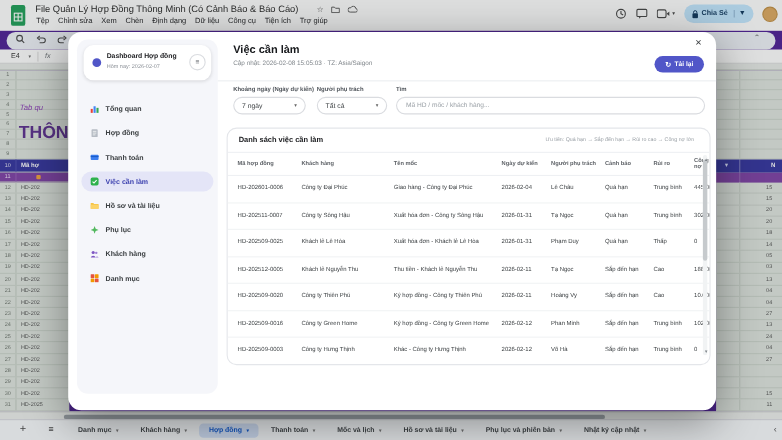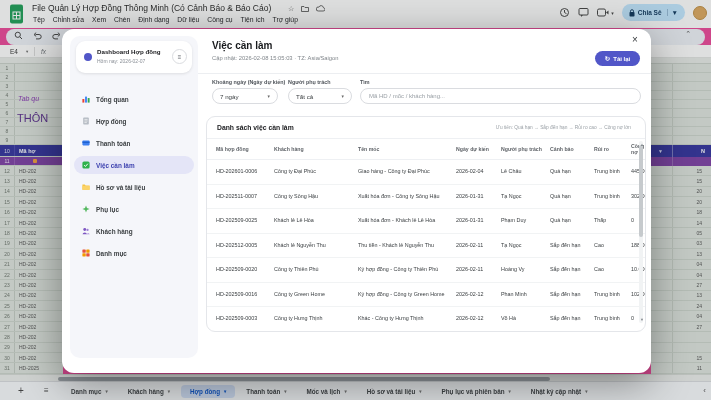--- a/index.html
+++ b/index.html
@@ -1,18 +1,18 @@
 <!DOCTYPE html>
 <html><head>
 <meta charset="utf-8">
 <style>
   * { box-sizing: border-box; margin: 0; padding: 0; }
   html,body { width:711px; height:400px; overflow:hidden; }
   body { font-family:"Liberation Sans", sans-serif; background:#fff; }
-  #stage { position:relative; width:711px; height:400px; overflow:hidden; background:#ec4899; }
+  #stage { position:relative; width:711px; height:400px; overflow:hidden; background:#4c1d95; }
 
   
   .bg { position:absolute; inset:0; z-index:1; }
   .topbar { position:absolute; left:0; top:0; width:711px; height:28px; background:#fff; }
   .sheets-logo { position:absolute; left:9px; top:4px; }
   .doc-title { position:absolute; left:32px; top:3px; font-size:8.5px; color:#1f1f1f; white-space:nowrap; }
   .title-icons { position:absolute; left:288px; top:5px; display:flex; gap:7px; color:#444; }
   .menubar { position:absolute; left:33px; top:16px; display:flex; gap:8px; }
   .menu-item { font-size:6.8px; color:#202124; cursor:default; }
   .tb-right { position:absolute; right:4px; top:4px; display:flex; align-items:center; gap:8px; }
@@ -36,21 +36,21 @@
   .sheet-right { position:absolute; left:651px; top:64px; width:60px; height:310px; background:#dfe5df; }
   .s-row { position:relative; width:100%; border-bottom:1px solid #cdd5cd; display:flex; align-items:center; overflow:visible; }
   .s-num { width:15px; text-align:center; font-size:5px; color:#6d756d; border-right:1px solid #c3ccc3; align-self:stretch; display:flex; align-items:center; justify-content:center; flex:none; }
   .s-cell { flex:1; font-size:5px; color:#555; padding-left:4px; white-space:nowrap; overflow:hidden; align-self:stretch; display:flex; align-items:center; }
   .s-row.k-header { background:#32329e; }
   .s-row.k-header .s-num { color:#e0e0f0; border-right-color:#4a4aae; }
   .s-row.k-header .s-cell { color:#fff; font-weight:bold; font-size:5.5px; }
   .s-row.k-purple { background:#7d3fa5; }
   .s-row.k-purple .s-num { color:#efe2f7; border-right-color:#9158b5; }
   .note-float { position:absolute; left:18px; top:31px; font-size:7px; font-style:italic; color:#8a3ab5; white-space:nowrap; z-index:2; }
-  .title-float { position:absolute; left:17px; top:48px; font-size:11px; font-weight:normal; color:#5b2d8e; white-space:nowrap; z-index:2; }
+  .title-float { position:absolute; left:17px; top:48px; font-size:16px; font-weight:bold; color:#5b2d8e; white-space:nowrap; z-index:2; }
   .purple-marker { width:4px; height:4px; background:#f4a23c; border-radius:1px; margin-left:14px; }
   .rs-row { position:relative; width:100%; border-bottom:1px solid #cdd5cd; }
   .rs-row::before { content:''; position:absolute; left:21px; top:0; bottom:0; width:1px; background:#c9d2c9; }
   .rs-row.k-header { background:#32329e; border-bottom:0; }
   .rs-row.k-header::before { background:rgba(255,255,255,.35); }
   .rs-row.k-purple { background:#7d3fa5; border-bottom:0; }
   .rs-row.k-purple::before { background:rgba(255,255,255,.2); }
   .rs-val { position:absolute; right:9px; top:50%; transform:translateY(-50%); font-size:5px; color:#555; }
   .rs-filter { position:absolute; left:7px; top:50%; transform:translateY(-50%); font-size:5px; color:#dfe2ff; }
   .rs-hdr { position:absolute; right:6px; top:50%; transform:translateY(-50%); font-size:5.5px; font-weight:bold; color:#fff; }

